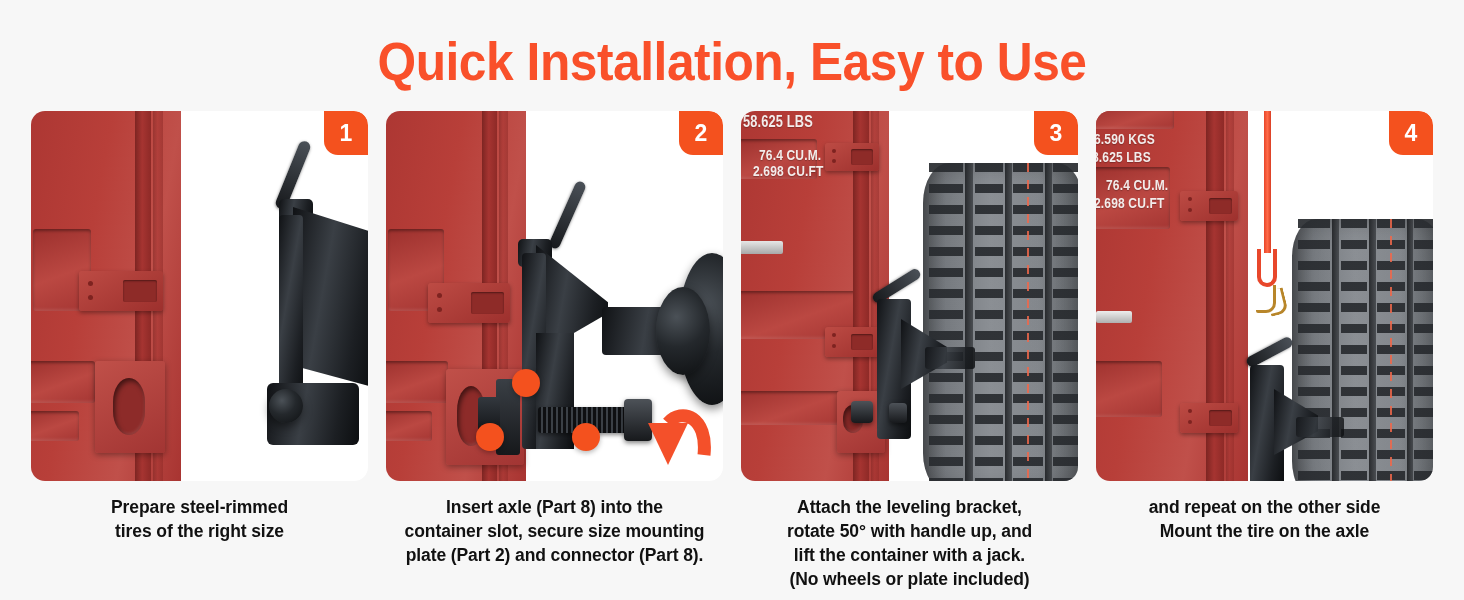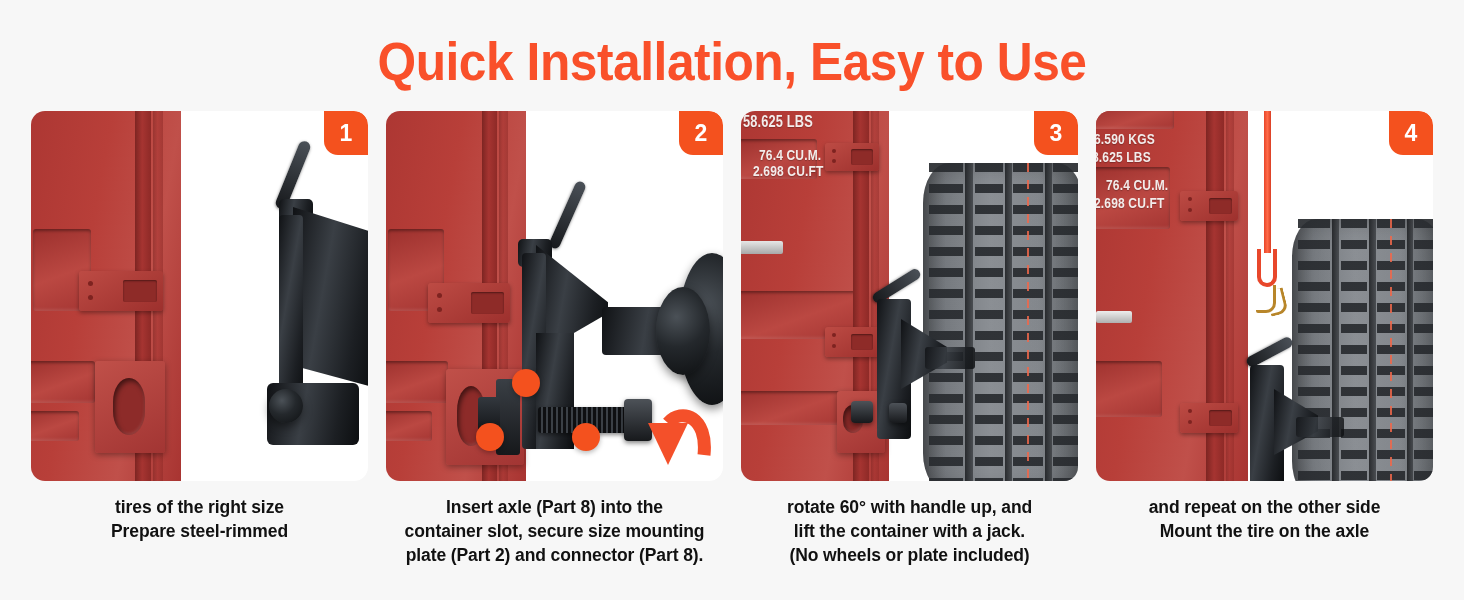--- a/index.html
+++ b/index.html
@@ -274,22 +274,22 @@
           <div class="blk blk-grad" style="left:248px;top:88px;width:34px;height:30px;border-radius:5px;"></div>
           <div class="blk blk-grad" style="left:262px;top:96px;width:80px;height:180px;clip-path:polygon(0 0,100% 14%,100% 100%,0 88%);"></div>
           <div class="blk blk-grad" style="left:248px;top:104px;width:24px;height:190px;border-radius:4px;"></div>
           <div class="blk blk-grad" style="left:236px;top:272px;width:92px;height:62px;border-radius:6px;"></div>
           <div class="hub-disc" style="left:238px;top:278px;width:34px;height:34px;"></div>
 
         </div>
         <div class="badge-corner">1</div>
       </div>
       <div class="caption">
+        <div>Prepare steel-rimmed</div>
         <div>tires of the right size</div>
-        <div>Prepare steel-rimmed</div>
       </div>
     </div>
 
     <div class="step">
       <div class="photo">
         <div class="scene">
 
           <div class="container-body" style="width:140px;"></div>
           <div class="cont-recess" style="left:2px;top:118px;width:56px;height:82px;"></div>
           <div class="cont-recess" style="left:-8px;top:250px;width:70px;height:42px;"></div>
@@ -385,21 +385,22 @@
           <div class="handle-bar" style="left:150px;top:148px;width:11px;height:54px;transform:rotate(58deg);"></div>
           <div class="blk blk-grad" style="left:136px;top:188px;width:34px;height:140px;border-radius:4px;"></div>
           <div class="blk blk-grad" style="left:160px;top:208px;width:46px;height:70px;clip-path:polygon(0 0,100% 40%,100% 62%,0 100%);"></div>
           <div class="blk blk-grad" style="left:184px;top:236px;width:50px;height:22px;border-radius:3px;opacity:.85;"></div>
           <div class="bolt-head" style="left:110px;top:290px;width:22px;height:22px;border-radius:4px;"></div>
           <div class="bolt-head" style="left:148px;top:292px;width:18px;height:20px;border-radius:4px;"></div>
         </div>
         <div class="badge-corner">3</div>
       </div>
       <div class="caption">
-        <div>rotate 60° with handle up, and</div>
+        <div>Attach the leveling bracket,</div>
+        <div>rotate 50° with handle up, and</div>
         <div>lift the container with a jack.</div>
         <div>(No wheels or plate included)</div>
       </div>
     </div>
 
     <div class="step">
       <div class="photo">
         <div class="scene">
 
           <div class="container-body" style="width:152px;"></div>

